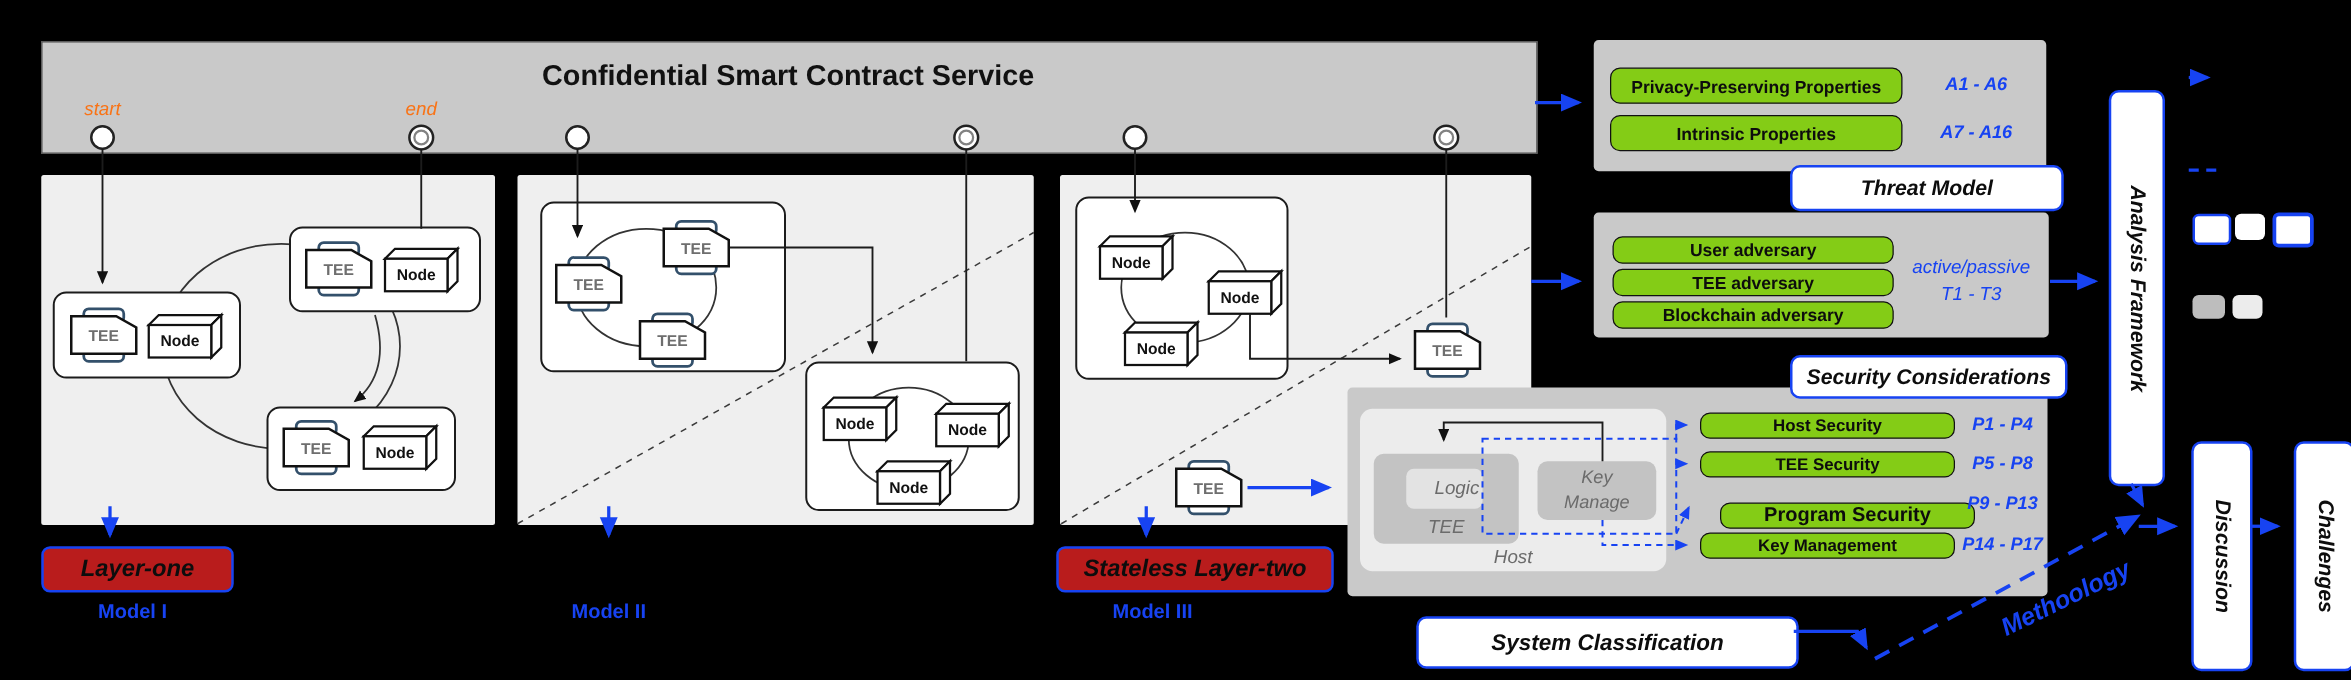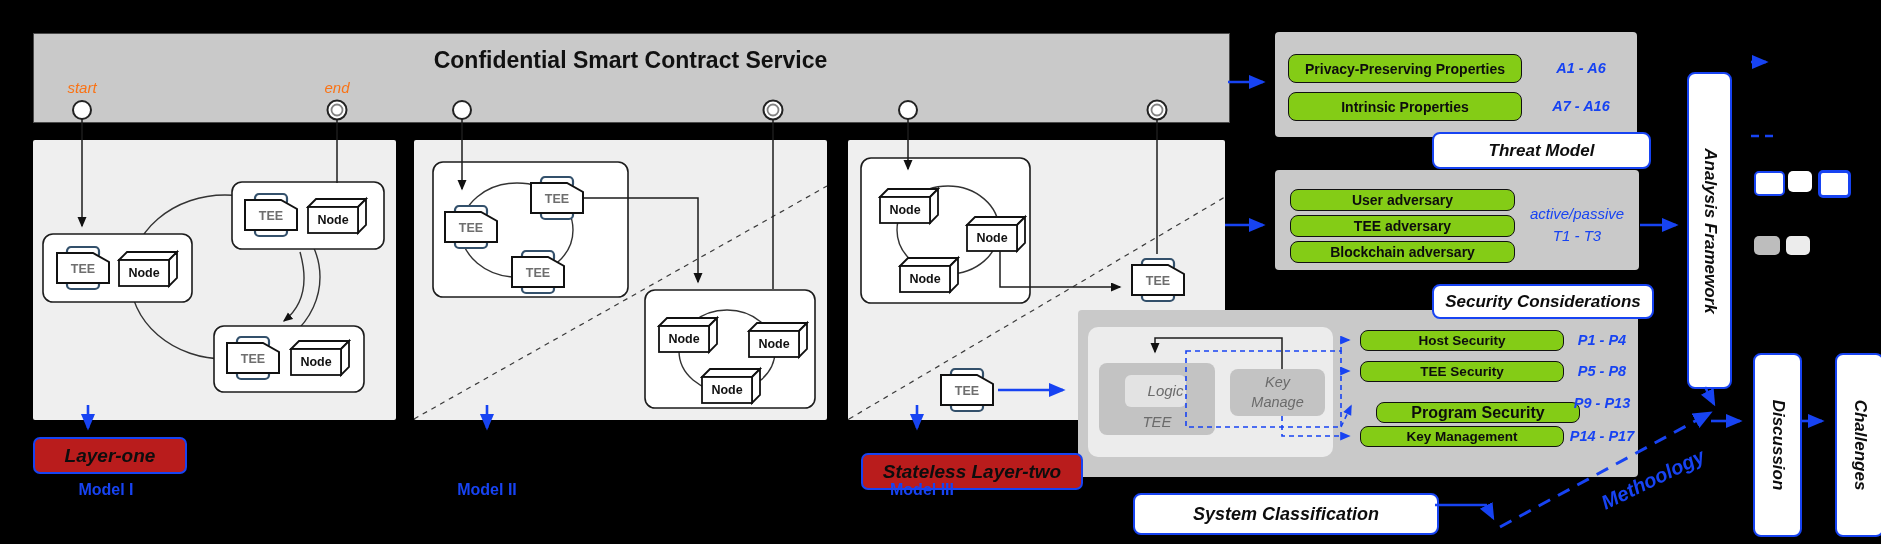--- a/index.html
+++ b/index.html
@@ -65,21 +65,21 @@
   <div class="abs banner"></div>
   <div class="abs banner-title">Confidential Smart Contract Service</div>
   <div class="abs se-label" style="left:42px;top:79px;">start</div>
   <div class="abs se-label" style="left:297px;top:79px;">end</div>
 
   <div class="abs panel" style="left:33px;top:140px;width:363px;height:280px;"></div>
   <div class="abs panel" style="left:414px;top:140px;width:413px;height:280px;"></div>
   <div class="abs panel" style="left:848px;top:140px;width:377px;height:280px;"></div>
 
   <div class="abs plabel" style="left:33px;top:437px;width:150px;height:33px;">Layer-one</div>
-  <div class="abs plabel" style="left:845px;top:453px;width:218px;height:33px;margin-left:16px;">Stateless Layer-two</div>
+  <div class="abs plabel" style="left:845px;top:437px;width:218px;height:33px;">Stateless Layer-two</div>
   <div class="abs model" style="left:46px;top:481px;">Model I</div>
   <div class="abs model" style="left:427px;top:481px;">Model II</div>
   <div class="abs model" style="left:862px;top:481px;">Model III</div>
 
   <div class="abs gray" style="left:1275px;top:32px;width:362px;height:105px;"></div>
   <div class="abs pill" style="left:1288px;top:54px;width:232px;height:27px;">Privacy-Preserving Properties</div>
   <div class="abs range" style="left:1526px;top:60px;width:110px;">A1 - A6</div>
   <div class="abs pill" style="left:1288px;top:92px;width:232px;height:27px;">Intrinsic Properties</div>
   <div class="abs range" style="left:1526px;top:98px;width:110px;">A7 - A16</div>
 
@@ -96,20 +96,21 @@
   <div class="abs pill" style="left:1360px;top:330px;width:202px;height:19px;font-size:13.5px;">Host Security</div>
   <div class="abs range" style="left:1562px;top:332px;width:80px;">P1 - P4</div>
   <div class="abs pill" style="left:1360px;top:361px;width:202px;height:19px;font-size:13.5px;">TEE Security</div>
   <div class="abs range" style="left:1562px;top:363px;width:80px;">P5 - P8</div>
   <div class="abs pill" style="left:1360px;top:402px;width:202px;height:19px;font-size:16px;margin-left:16px;">Program Security</div>
   <div class="abs range" style="left:1562px;top:395px;width:80px;">P9 - P13</div>
   <div class="abs pill" style="left:1360px;top:426px;width:202px;height:19px;font-size:13.5px;">Key Management</div>
   <div class="abs range" style="left:1562px;top:428px;width:80px;">P14 - P17</div>
 
   <div class="abs host-inner" style="left:1088px;top:327px;width:245px;height:130px;"></div>
+  <div class="abs hlab" style="left:1088px;top:437px;width:245px;font-size:15px;">Host</div>
   <div class="abs host-block" style="left:1099px;top:363px;width:116px;height:72px;"></div>
   <div class="abs hlab" style="left:1099px;top:413px;width:116px;font-size:15px;">TEE</div>
   <div class="abs logic-bg" style="left:1125px;top:375px;width:61px;height:32px;"></div>
   <div class="abs hlab" style="left:1125px;top:382px;width:81px;font-size:15px;">Logic</div>
   <div class="abs host-block" style="left:1230px;top:369px;width:95px;height:47px;"></div>
   <div class="abs hlab" style="left:1230px;top:372px;width:95px;font-size:14.5px;line-height:20px;">
     <span>Key</span><br>
     <span>Manage</span>
   </div>
 

